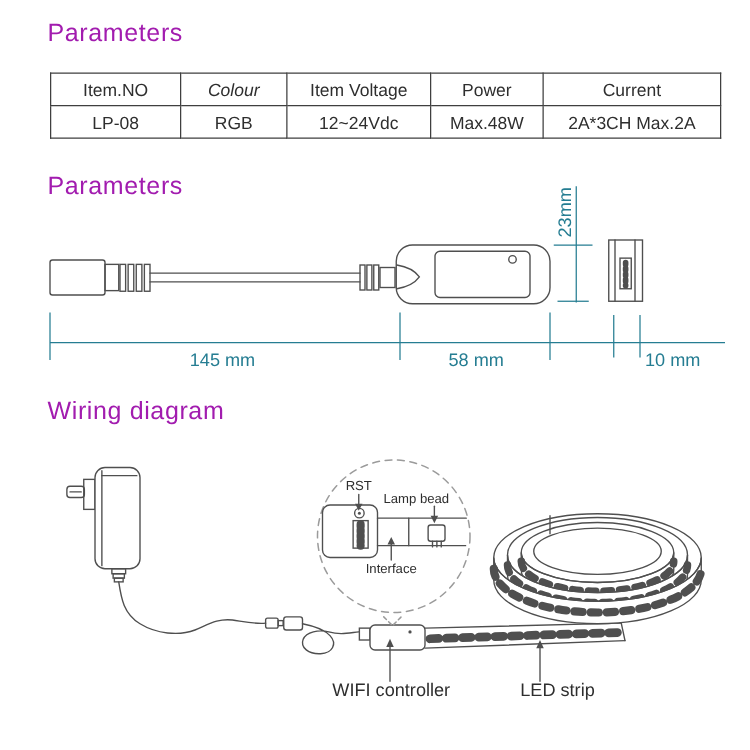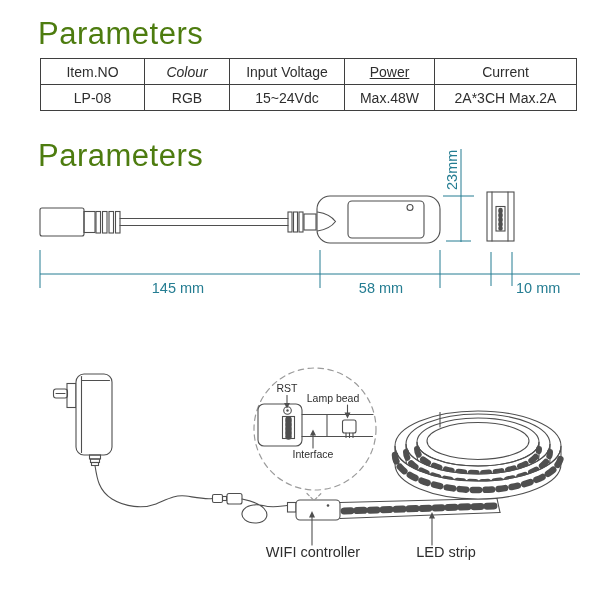--- a/index.html
+++ b/index.html
@@ -1,27 +1,27 @@
 <!DOCTYPE html>
 <html><head>
 <meta charset="utf-8">
 <style>
   html,body{margin:0;padding:0;background:#fff;}
   .page{position:relative;width:600px;height:600px;background:#ffffff;overflow:hidden;
         font-family:"Liberation Sans",sans-serif;}
-  .heading{position:absolute;left:38px;font-size:31px;font-weight:400;color:#4d7c0f;
+  .heading{position:absolute;left:38px;font-size:20px;font-weight:400;color:#a21caf;
            letter-spacing:.5px;white-space:nowrap;}
   #h-parameters{top:16px;}
   #h-dimension{top:138px;}
   #h-wiring{top:318px;}
   table.params{position:absolute;left:40px;top:58px;border-collapse:collapse;
                table-layout:fixed;color:#2e2e2e;}
   table.params td{border:1px solid #3f3f3f;height:25px;text-align:center;
                   font-size:14px;padding:0 2px;white-space:nowrap;}
-  .c0{width:99px;} .c1{width:80px;font-style:italic;} .c2{width:110px;} .c3{width:85px;text-decoration:underline;} .c4{width:137px;}
+  .c0{width:99px;} .c1{width:80px;font-style:italic;} .c2{width:110px;} .c3{width:85px;} .c4{width:137px;}
   svg.art{position:absolute;left:0;top:0;pointer-events:none;}
   svg text{font-family:"Liberation Sans",sans-serif;}
   .dwg{stroke:#4f4f4f;stroke-width:1.1;fill:none;stroke-linecap:round;}
   .wfill{fill:#ffffff;}
   .lbl{fill:#2e2e2e;font-size:10.5px;stroke:none;}
   .biglbl{fill:#2e2e2e;font-size:14.5px;stroke:none;}
   .head{fill:#4f4f4f;stroke:none;}
   .chips{stroke:#4f4f4f;fill:none;}
   .ghost{stroke:#9b9b9b;fill:none;stroke-width:1.2;}
 </style>
@@ -30,36 +30,37 @@
 
 <div class="page">
 
   <div class="heading" id="h-parameters">Parameters</div>
 
   <table class="params">
     <tbody>
         <tr>
       <td class="c0">Item.NO</td>
       <td class="c1">Colour</td>
-      <td class="c2">Input Voltage</td>
+      <td class="c2">Item Voltage</td>
       <td class="c3">Power</td>
       <td class="c4">Current</td>
     </tr>
     <tr>
       <td>LP-08</td>
       <td>RGB</td>
-      <td>15~24Vdc</td>
+      <td>12~24Vdc</td>
       <td>Max.48W</td>
       <td>2A*3CH Max.2A</td>
     </tr>
   </tbody>
     </table>
 
   <div class="heading" id="h-dimension">Parameters</div>
 
+  <div class="heading" id="h-wiring">Wiring diagram</div>
 
   <svg class="art" width="600" height="600" viewBox="0 0 600 600">
 
     <g class="dwg">
 
       <rect x="40" y="208" width="44" height="28" rx="2"></rect>
       <rect x="84" y="211.5" width="11" height="21"></rect>
       <rect x="96" y="211.5" width="4.5" height="21.5"></rect>
       <rect x="102.5" y="211.5" width="4.5" height="21.5"></rect>
       <rect x="109" y="211.5" width="4.5" height="21.5"></rect>

